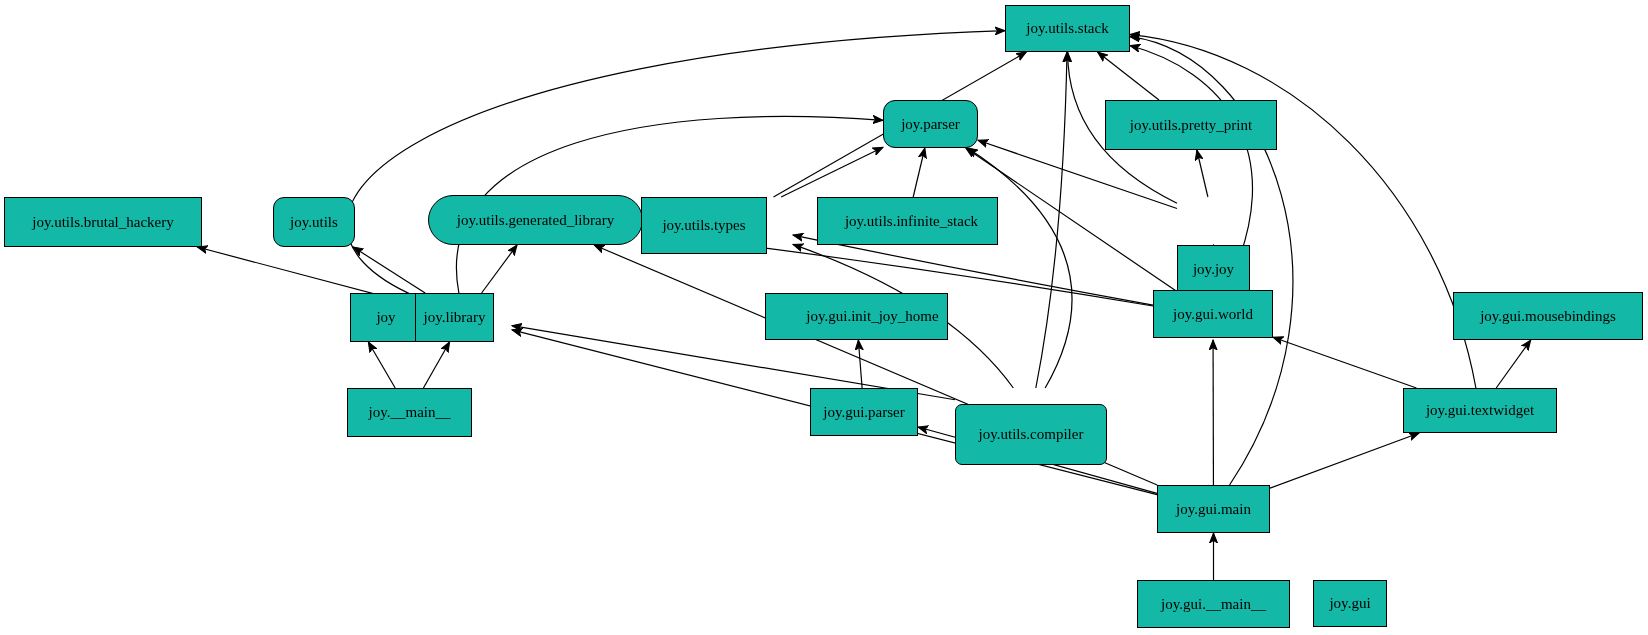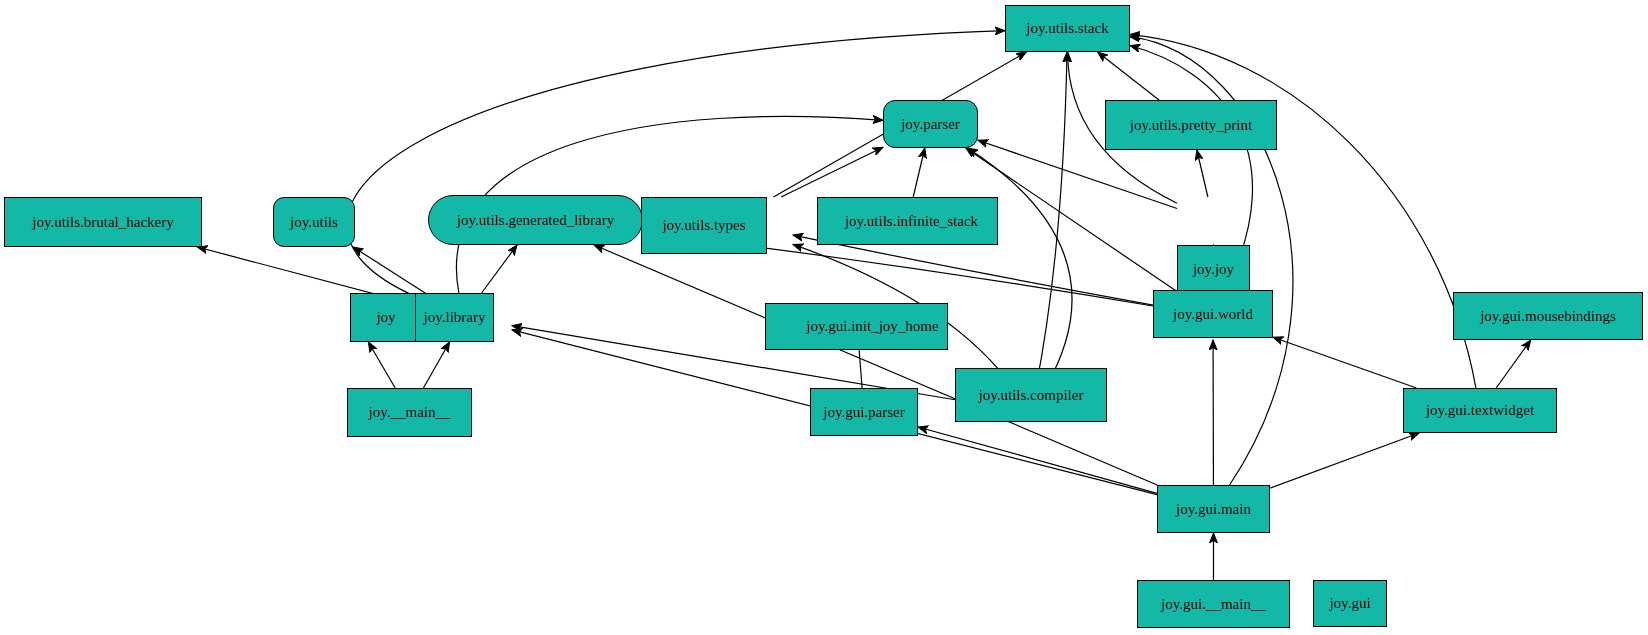--- a/index.html
+++ b/index.html
@@ -62,24 +62,24 @@
       <div class="node" style="left: 883px; top: 100px; width: 95px; height: 48px; border-radius: 12px;">joy.parser</div>
       <div class="node" style="left: 1105px; top: 100px; width: 172px; height: 50px;">joy.utils.pretty_print</div>
       <div class="node" style="left: 4px; top: 197px; width: 198px; height: 50px;">joy.utils.brutal_hackery</div>
       <div class="node" style="left: 273px; top: 197px; width: 82px; height: 50px; border-radius: 11px;">joy.utils</div>
       <div class="node" style="left: 428px; top: 195px; width: 215px; height: 50px; border-radius: 25px;">joy.utils.generated_library</div>
       <div class="node" style="left: 641px; top: 197px; width: 126px; height: 57px;">joy.utils.types</div>
       <div class="node" style="left: 817px; top: 197px; width: 181px; height: 48px; padding-left: 8px;">joy.utils.infinite_stack</div>
       <div class="node" style="left: 1177px; top: 197px; width: 73px; height: 48px; margin-top: 48px;">joy.joy</div>
       <div class="node" style="left: 318px; top: 293px; width: 72px; height: 49px; margin-left: 32px;">joy</div>
       <div class="node" style="left: 415px; top: 293px; width: 79px; height: 49px;">joy.library</div>
-      <div class="node" style="left: 765px; top: 303px; width: 183px; height: 47px; padding-left: 32px;">joy.gui.init_joy_home</div>
+      <div class="node" style="left: 765px; top: 293px; width: 183px; height: 47px; padding-left: 32px;">joy.gui.init_joy_home</div>
       <div class="node" style="left: 1153px; top: 290px; width: 120px; height: 48px;">joy.gui.world</div>
       <div class="node" style="left: 1453px; top: 292px; width: 190px; height: 48px;">joy.gui.mousebindings</div>
       <div class="node" style="left: 347px; top: 388px; width: 125px; height: 49px;">joy.__main__</div>
       <div class="node" style="left: 810px; top: 388px; width: 108px; height: 48px;">joy.gui.parser</div>
-      <div class="node" style="left: 955px; top: 368px; width: 152px; height: 54px;">joy.utils.compiler</div>
+      <div class="node" style="left: 955px; top: 404px; width: 152px; height: 61px; border-radius: 7px;">joy.utils.compiler</div>
       <div class="node" style="left: 1403px; top: 388px; width: 154px; height: 45px;">joy.gui.textwidget</div>
       <div class="node" style="left: 1157px; top: 485px; width: 113px; height: 48px;">joy.gui.main</div>
       <div class="node" style="left: 1137px; top: 580px; width: 153px; height: 48px;">joy.gui.__main__</div>
       <div class="node" style="left: 1313px; top: 580px; width: 74px; height: 47px;">joy.gui</div>
     </div>
 </div>
 
 </body></html>

